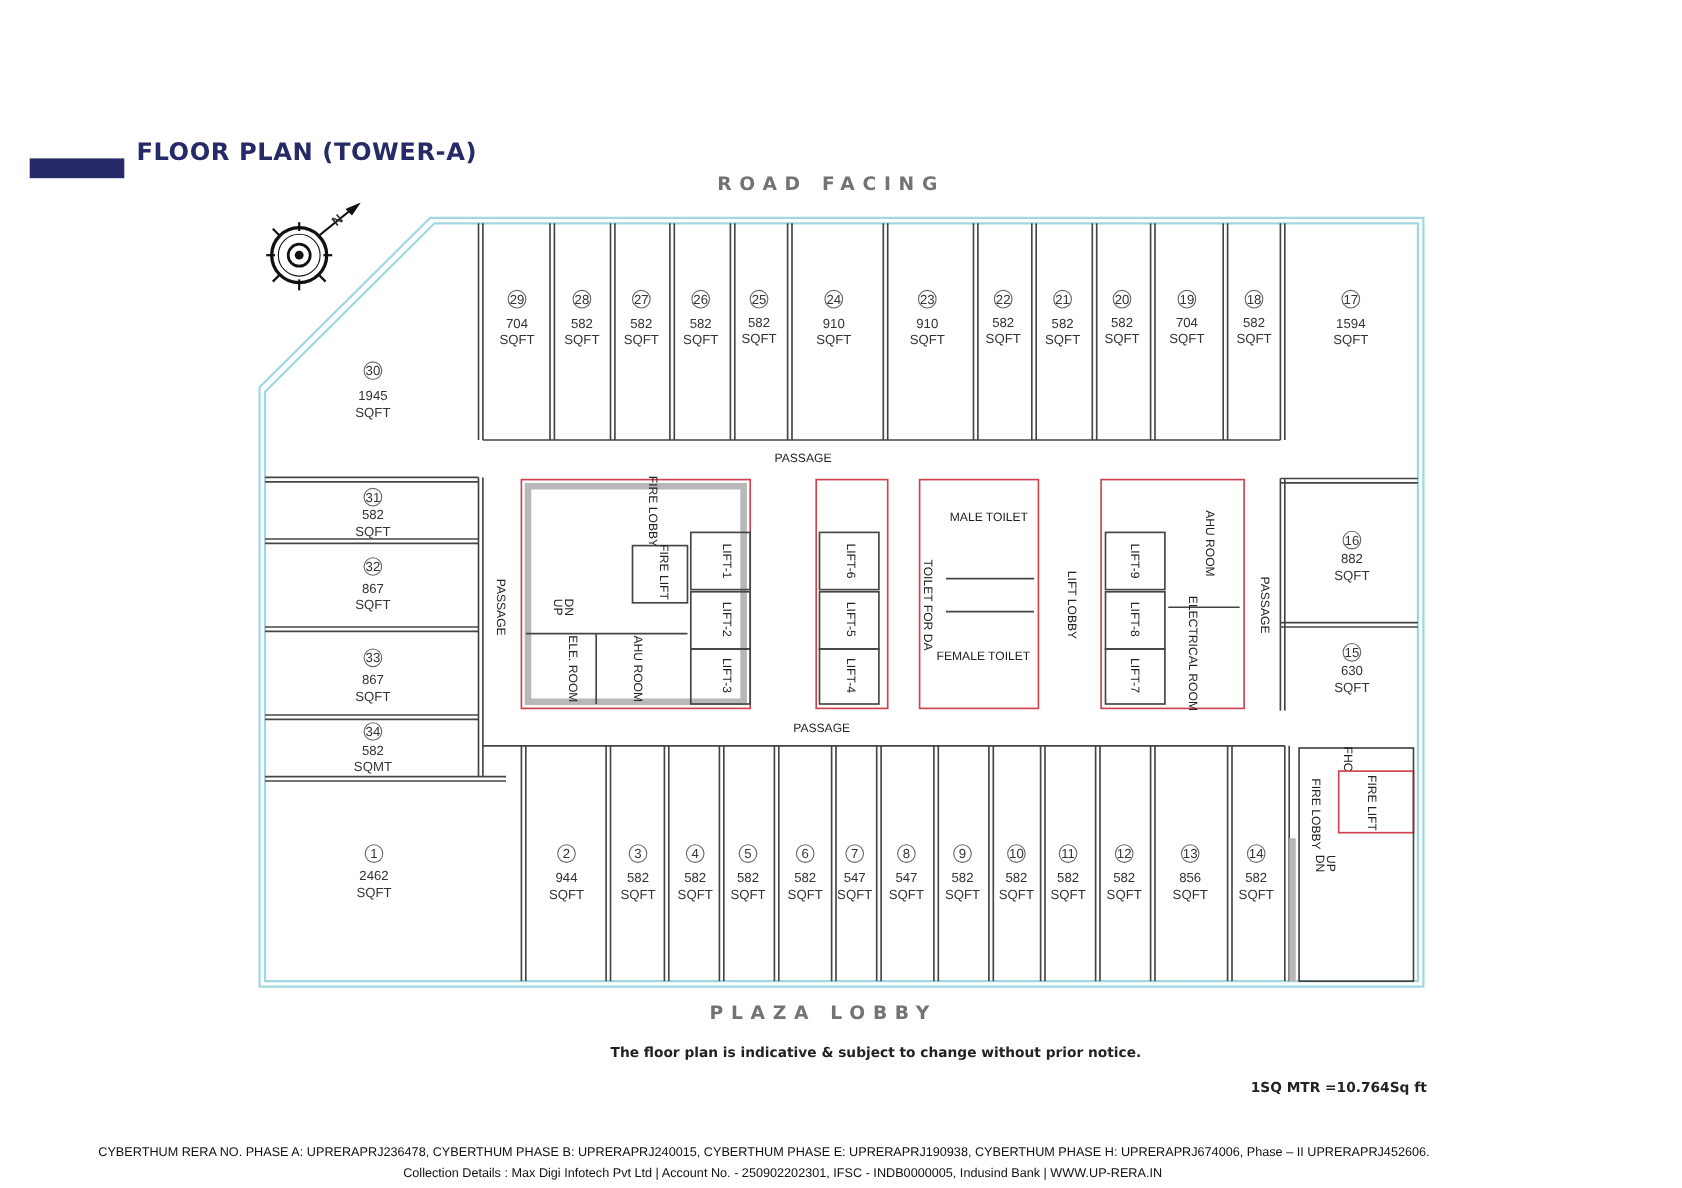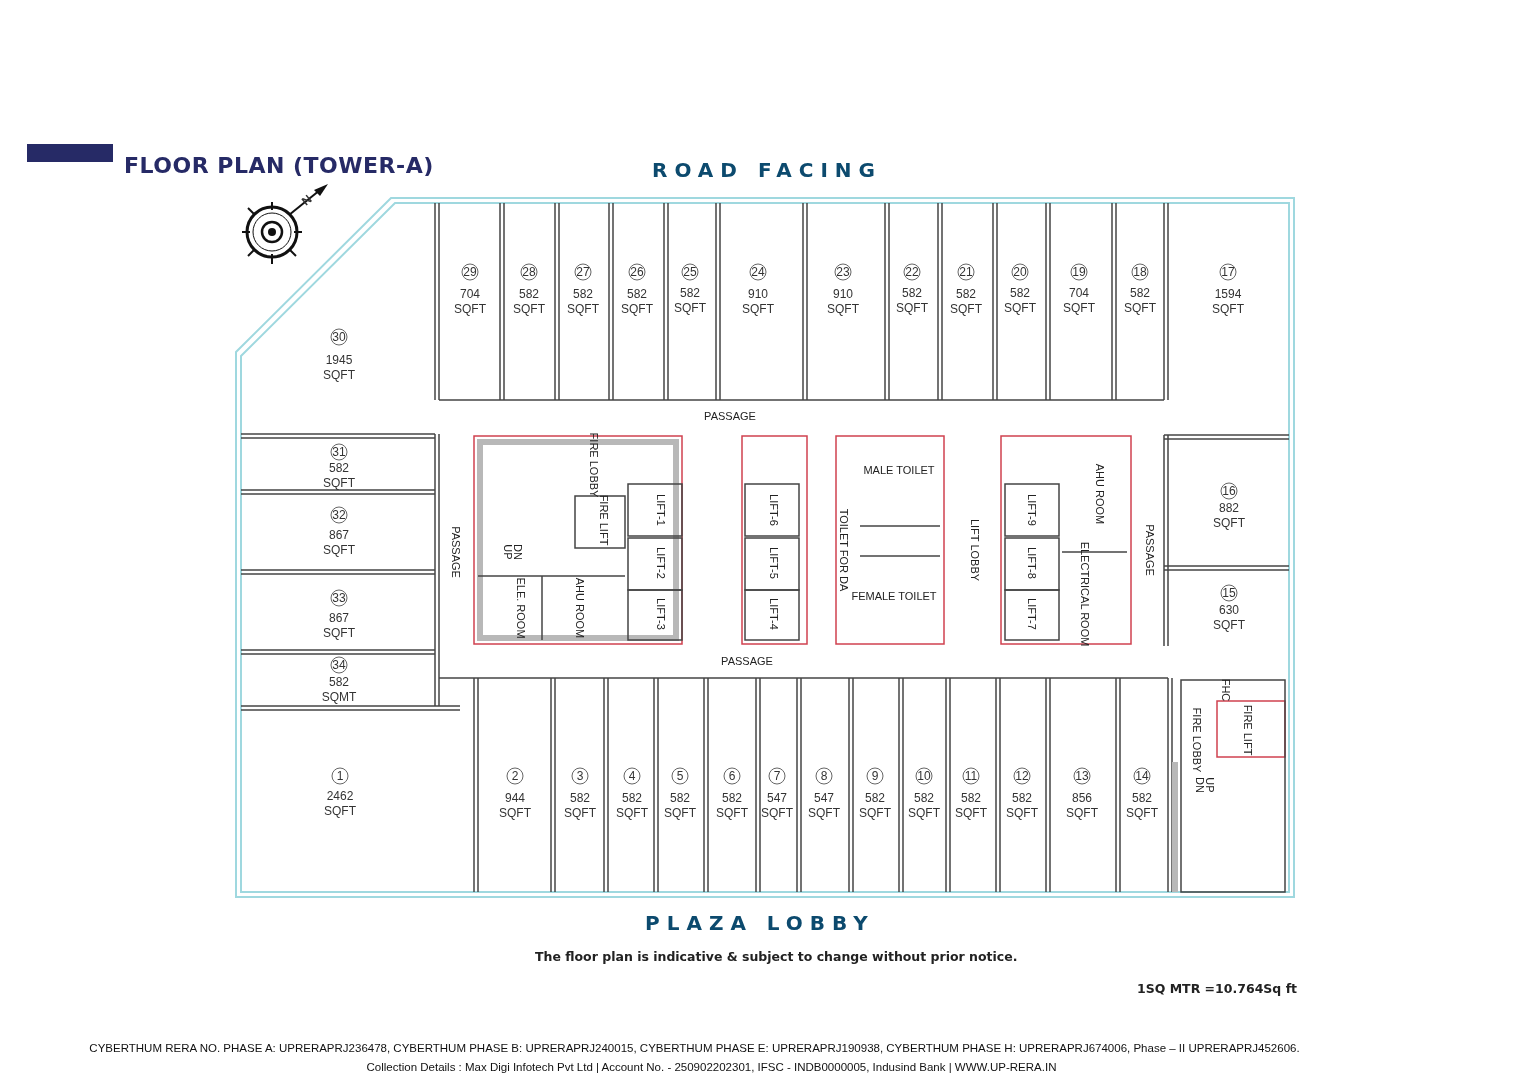--- a/index.html
+++ b/index.html
@@ -1,19 +1,19 @@
 <!DOCTYPE html>
 <html><head>
 <meta charset="utf-8">
 <style>
   html, body { margin:0; padding:0; }
   body { width:1529px; height:1080px; background:#ffffff; position:relative; overflow:hidden; font-family:"Liberation Sans", sans-serif; color:#222; }
   .title-bar { position:absolute; left:27px; top:144px; width:86px; height:18px; background:#262a66; }
-  .title { position:absolute; left:124px; top:153px; font-family:"DejaVu Sans", sans-serif; font-weight:bold; font-size:22px; color:#262a66; letter-spacing:0.5px; }
-  .facing { position:absolute; font-family:"DejaVu Sans", sans-serif; font-weight:bold; font-size:20px; color:#0c4a6e; letter-spacing:7px; }
+  .title { position:absolute; left:124px; top:126px; font-family:"DejaVu Sans", sans-serif; font-weight:bold; font-size:22px; color:#262a66; letter-spacing:0.5px; }
+  .facing { position:absolute; font-family:"DejaVu Sans", sans-serif; font-weight:bold; font-size:17px; color:#737373; letter-spacing:7px; }
   .note { position:absolute; font-family:"DejaVu Sans", sans-serif; font-weight:bold; font-size:12.5px; color:#222; }
   .footer { position:absolute; left:0; width:1389px; text-align:center; font-size:11.5px; color:#111; }
   svg text { font-family:"Liberation Sans", sans-serif; fill:#333; }
   .unit-label { font-size:12px; text-anchor:middle; }
   .core-label { font-size:11px; text-anchor:middle; fill:#222; }
 </style>
 </head>
 <body>
 
 <div class="title-bar"></div>
@@ -325,17 +325,17 @@
     <text class="core-label" transform="translate(1096,494) rotate(90)">AHU ROOM</text>
     <text class="core-label" transform="translate(1081,594) rotate(90)">ELECTRICAL ROOM</text>
     <text class="core-label" transform="translate(1222,690) rotate(90)" font-size="9">FHC</text>
     <text class="core-label" transform="translate(1244,730) rotate(90)">FIRE LIFT</text>
     <text class="core-label" transform="translate(1193,740) rotate(90)">FIRE LOBBY</text>
     <text class="core-label" transform="translate(1206,785) rotate(90)">UP</text>
     <text class="core-label" transform="translate(1196,785) rotate(90)">DN</text>
   </g>
 </svg>
 
-<div class="note" style="left:535px; top:949px;">The floor plan is indicative &amp; subject to change without prior notice.</div>
+<div class="note" style="left:555px; top:949px;">The floor plan is indicative &amp; subject to change without prior notice.</div>
 <div class="note" style="left:1137px; top:981px;">1SQ MTR =10.764Sq ft</div>
 
 <div class="footer" style="top:1042px;">CYBERTHUM  RERA NO.  PHASE A: UPRERAPRJ236478, CYBERTHUM PHASE B: UPRERAPRJ240015, CYBERTHUM PHASE E: UPRERAPRJ190938, CYBERTHUM PHASE H: UPRERAPRJ674006, Phase – II UPRERAPRJ452606.</div>
 <div class="footer" style="top:1061px;margin-left:17px;">Collection Details : Max Digi Infotech Pvt Ltd | Account No. - 250902202301, IFSC - INDB0000005, Indusind Bank  |  WWW.UP-RERA.IN</div>
 
 </body></html>

